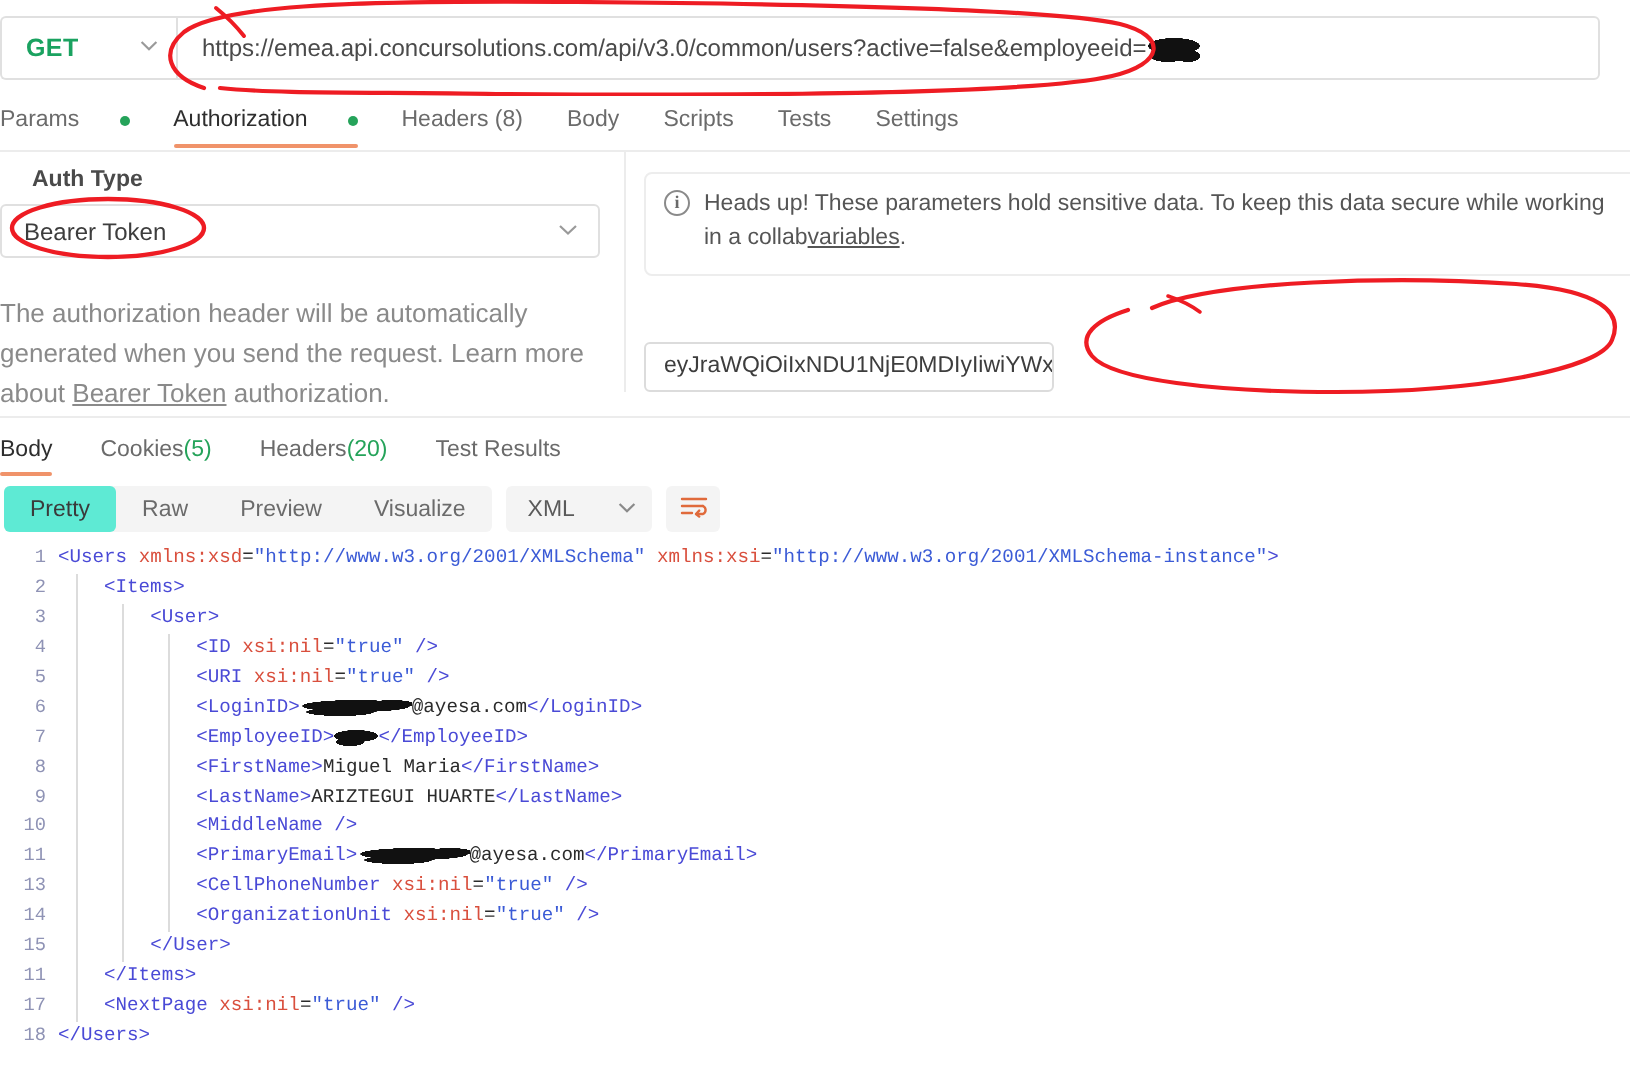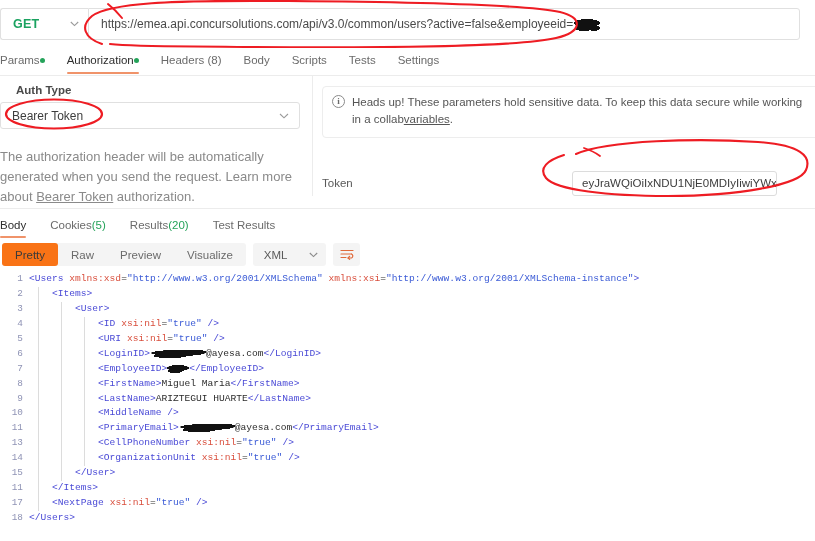--- a/index.html
+++ b/index.html
@@ -41,21 +41,21 @@
       radial-gradient(ellipse 6px 3px at 20px 10px, #111 0 99%, transparent 100%);
   }
 
   
   .req-tabs {
     position: absolute; left: 0; top: 48px; height: 26px; width: 815px;
     display: flex; align-items: flex-start;
   }
   .req-tab {
     font-size: 11.5px; color: #6b6b6b; padding: 0 11px;
-    height: 24px; display: flex; align-items: center; gap: 0;
+    height: 24px; display: flex; align-items: center; gap: 20px;
     position: relative; white-space: nowrap;
   }
   .req-tab:first-child { padding-left: 0; }
   .req-tab.active { color: #2e2e2e; font-weight: normal; }
   .req-tab.active::after {
     content:""; position:absolute; left: 11px; right: 11px; bottom: -2px;
     height: 2px; background: #f0936a; border-radius: 1px;
   }
   .dot-green { width: 5px; height: 5px; border-radius: 50%; background: #25a35a; display:inline-block; }
   .tabs-underline {
@@ -115,21 +115,21 @@
     background: #f0936a; border-radius: 1px;
   }
   .resp-tab .cnt { color: #25a35a; }
 
   .fmt-bar { position: absolute; left: 2px; top: 243px; display: flex; align-items: center; gap: 7px; }
   .seg { display: flex; background: #f4f4f4; border-radius: 3px; height: 23px; align-items: stretch; }
   .seg-item {
     font-size: 11.5px; color: #6b6b6b; padding: 0 13px; display:flex; align-items:center;
     border-radius: 3px;
   }
-  .seg-item.sel { background: #f97316; color: #3a3a3a; }
+  .seg-item.sel { background: #5eead4; color: #3a3a3a; }
   .lang-seg {
     display:flex; background:#f4f4f4; border-radius:3px; height:23px; align-items:center;
     padding: 0 8px 0 11px; gap: 22px;
   }
   .lang-seg .lbl { font-size: 11.5px; color:#5a5a5a; }
   .wrap-btn {
     width: 27px; height: 23px; background:#f4f4f4; border-radius:3px;
     display:flex; align-items:center; justify-content:center;
   }
 
@@ -236,36 +236,35 @@
   </div>
 
   <div class="vdivider"></div>
 
   <div class="auth-right">
     <div class="headsup">
       <span class="info-ic">i</span>
       <span class="headsup-txt"><span>Heads up! These parameters hold sensitive data. To keep this data secure while working in a collab</span><a href="#">variables</a><span>.</span></span>
     </div>
     <div class="token-row">
-      <span class="token-lbl">Token</span>
       <span class="token-input">eyJraWQiOiIxNDU1NjE0MDIyIiwiYWxnIjoiUl...</span>
     </div>
   </div>
 
   <div class="resp-sep"></div>
   <div class="resp-tabs">
     <div class="resp-tab active">
       <span>Body</span>
     </div>
     <div class="resp-tab">
       <span>Cookies </span>
         <span class="cnt">(5)</span>
     </div>
     <div class="resp-tab">
-      <span>Results </span>
+      <span>Headers </span>
         <span class="cnt">(20)</span>
     </div>
     <div class="resp-tab">
       <span>Test Results</span>
     </div>
   </div>
 
   <div class="fmt-bar">
     <div class="seg">
       <div class="seg-item sel">Pretty</div>

